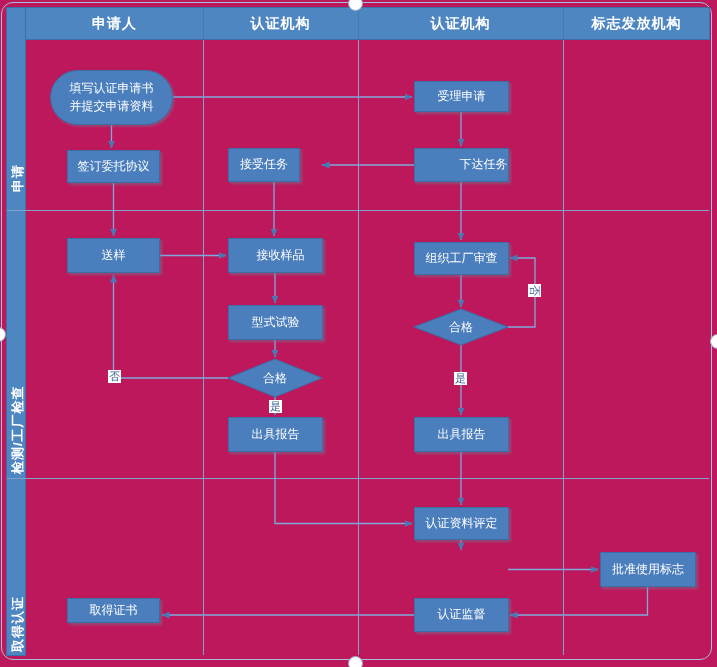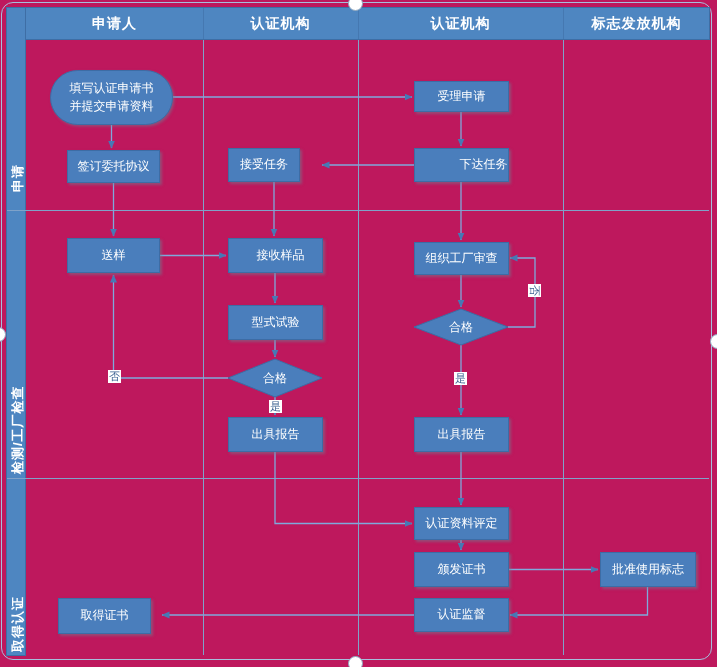--- a/index.html
+++ b/index.html
@@ -109,21 +109,21 @@
   <div class="node start" style="left:50px;top:70px;width:123px;height:55px;">
     <span class="lbl">填写认证申请书
 并提交申请资料</span>
   </div>
   <div class="node" style="left:67px;top:150px;width:93px;height:33px;">
     <span class="lbl">签订委托协议</span>
   </div>
   <div class="node" style="left:67px;top:238px;width:93px;height:35px;">
     <span class="lbl">送样</span>
   </div>
-  <div class="node" style="left:58px;top:598px;width:93px;height:36px;">
+  <div class="node" style="left:67px;top:598px;width:93px;height:25px;">
     <span class="lbl">取得证书</span>
   </div>
   <div class="node" style="left:228px;top:148px;width:72px;height:34px;">
     <span class="lbl">接受任务</span>
   </div>
   <div class="node" style="left:228px;top:238px;width:95px;height:35px;padding-left:10px;">
     <span class="lbl">接收样品</span>
   </div>
   <div class="node" style="left:228px;top:305px;width:95px;height:35px;">
     <span class="lbl">型式试验</span>
@@ -139,23 +139,20 @@
   </div>
   <div class="node" style="left:414px;top:242px;width:95px;height:33px;justify-content:center;">
     <span class="lbl">组织工厂审查</span>
   </div>
   <div class="node" style="left:414px;top:417px;width:95px;height:35px;">
     <span class="lbl">出具报告</span>
   </div>
   <div class="node" style="left:414px;top:507px;width:95px;height:33px;">
     <span class="lbl">认证资料评定</span>
   </div>
-  <div class="node" style="left:414px;top:552px;width:95px;height:35px;">
-    <span class="lbl">颁发证书</span>
-  </div>
   <div class="node" style="left:600px;top:552px;width:96px;height:35px;">
     <span class="lbl">批准使用标志</span>
   </div>
   <div class="node" style="left:414px;top:598px;width:95px;height:34px;text-align:center;">
     <span class="lbl">认证监督</span>
   </div>
 
   <div class="dlabel" style="left:240px;top:368px;width:70px;height:20px;">合格</div>
   <div class="dlabel" style="left:426px;top:317px;width:70px;height:20px;">合格</div>
 

